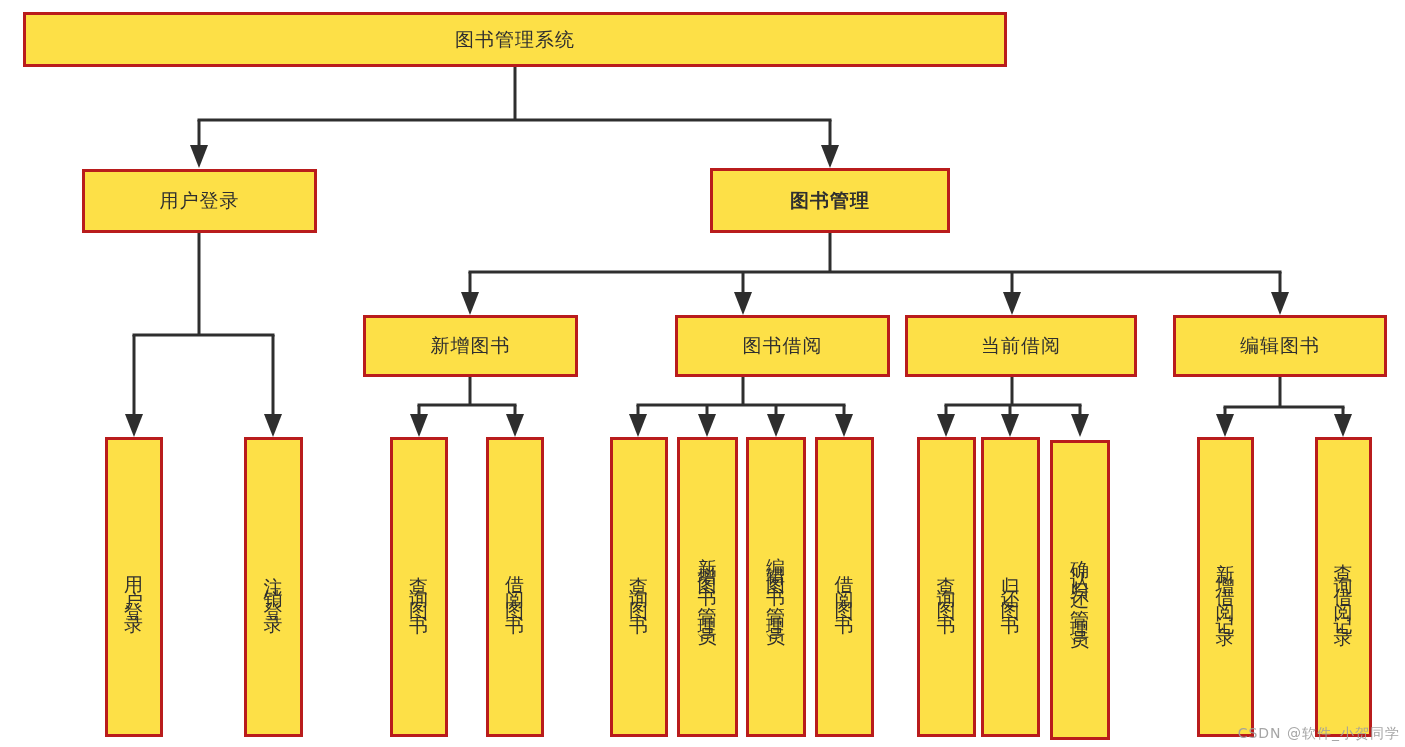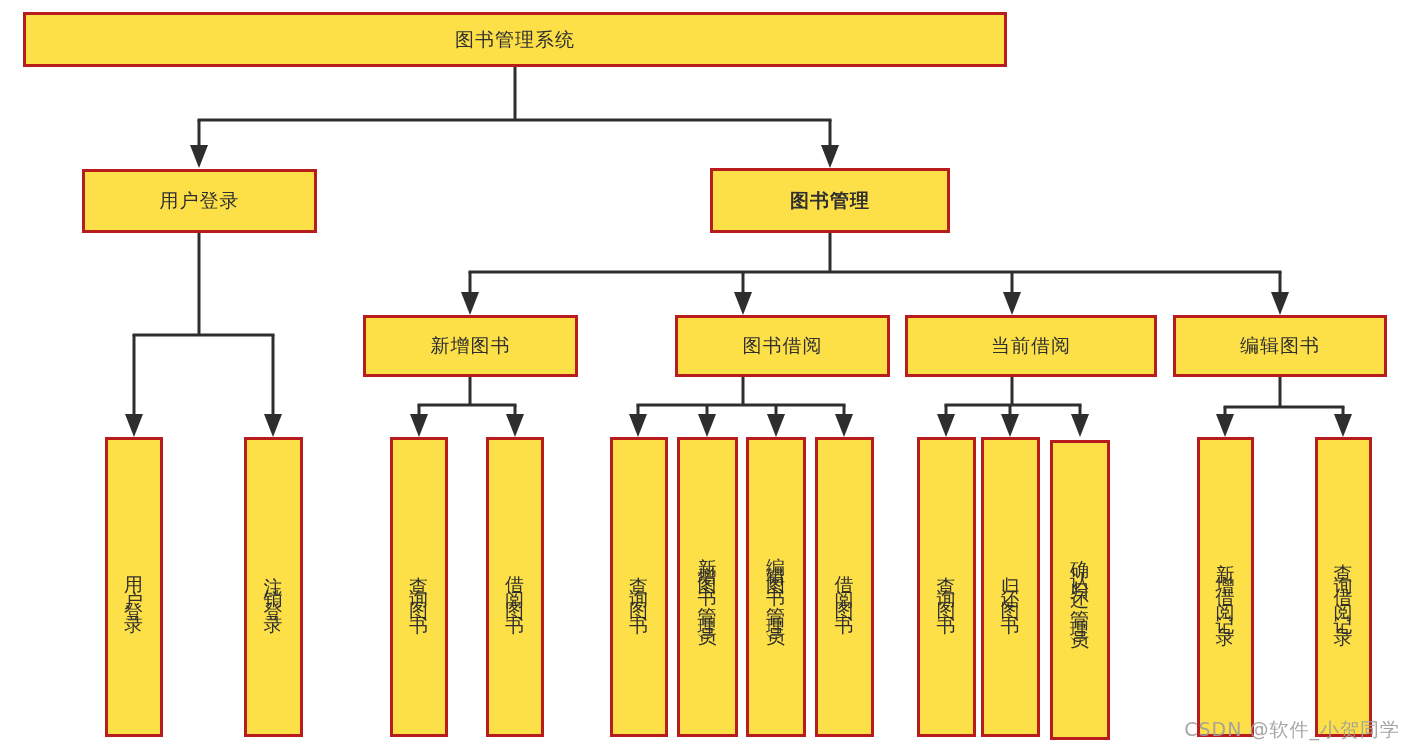--- a/index.html
+++ b/index.html
@@ -38,21 +38,21 @@
     text-orientation: mixed;
     font-size: 19px;
     line-height: 1;
     letter-spacing: 13px;
   }
   .vnode.long span { letter-spacing: 10px; }
   .watermark {
     position: absolute;
     right: 5px;
     bottom: 4px;
-    font-size: 19px;
+    font-size: 14px;
     color: rgba(158,158,158,0.92);
     letter-spacing: 1px;
     z-index: 6;
     white-space: nowrap;
   }
 </style>
 </head>
 <body>
 
 <div class="canvas">
@@ -133,21 +133,21 @@
   <div class="node hnode" style="left:710px; top:168px; width:240px; height:65px;font-weight:bold;">
     <span>图书管理</span>
   </div>
 
   <div class="node hnode" style="left:363px; top:315px; width:215px; height:62px;">
     <span>新增图书</span>
   </div>
   <div class="node hnode" style="left:636px; top:315px; width:215px; height:62px;margin-left:39px;">
     <span>图书借阅</span>
   </div>
-  <div class="node hnode" style="left:905px; top:315px; width:252px; height:62px;">
+  <div class="node hnode" style="left:905px; top:315px; width:232px; height:62px;">
     <span>当前借阅</span>
   </div>
   <div class="node hnode" style="left:1173px; top:315px; width:214px; height:62px;">
     <span>编辑图书</span>
   </div>
 
   <div class="node vnode" style="left:105px; top:437px; width:58px; height:300px;">
     <span>用户登录</span>
   </div>
   <div class="node vnode" style="left:244px; top:437px; width:59px; height:300px;">

